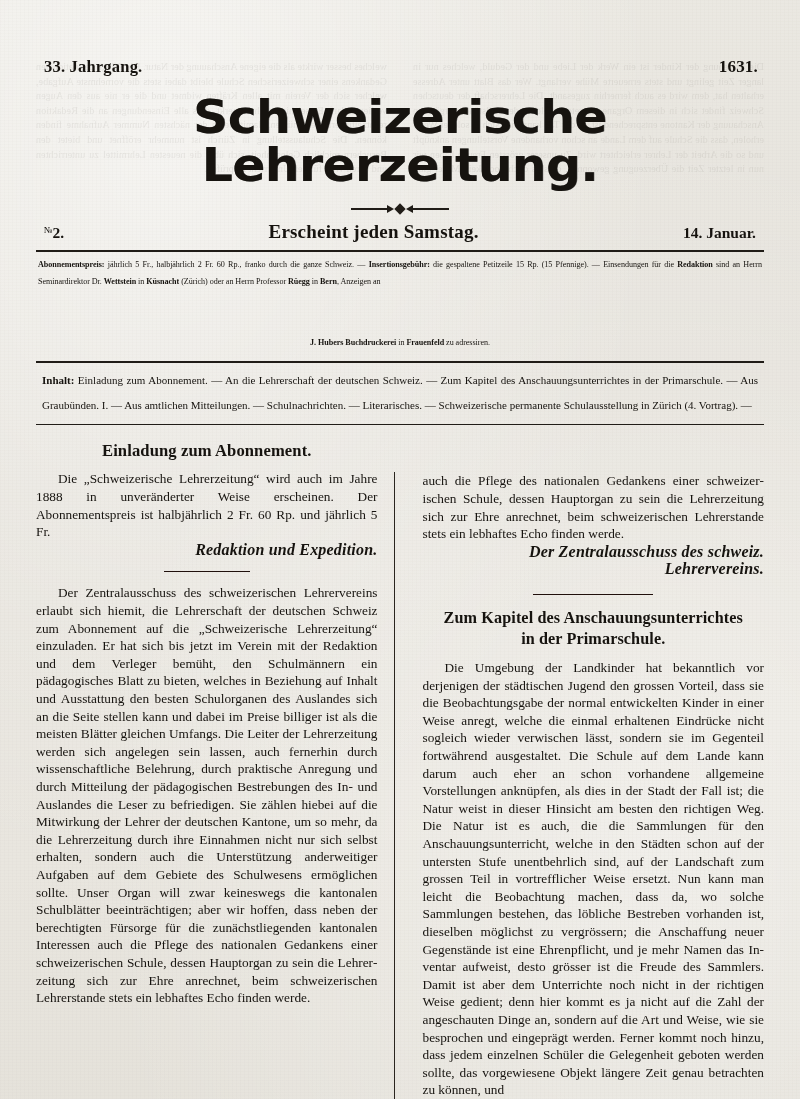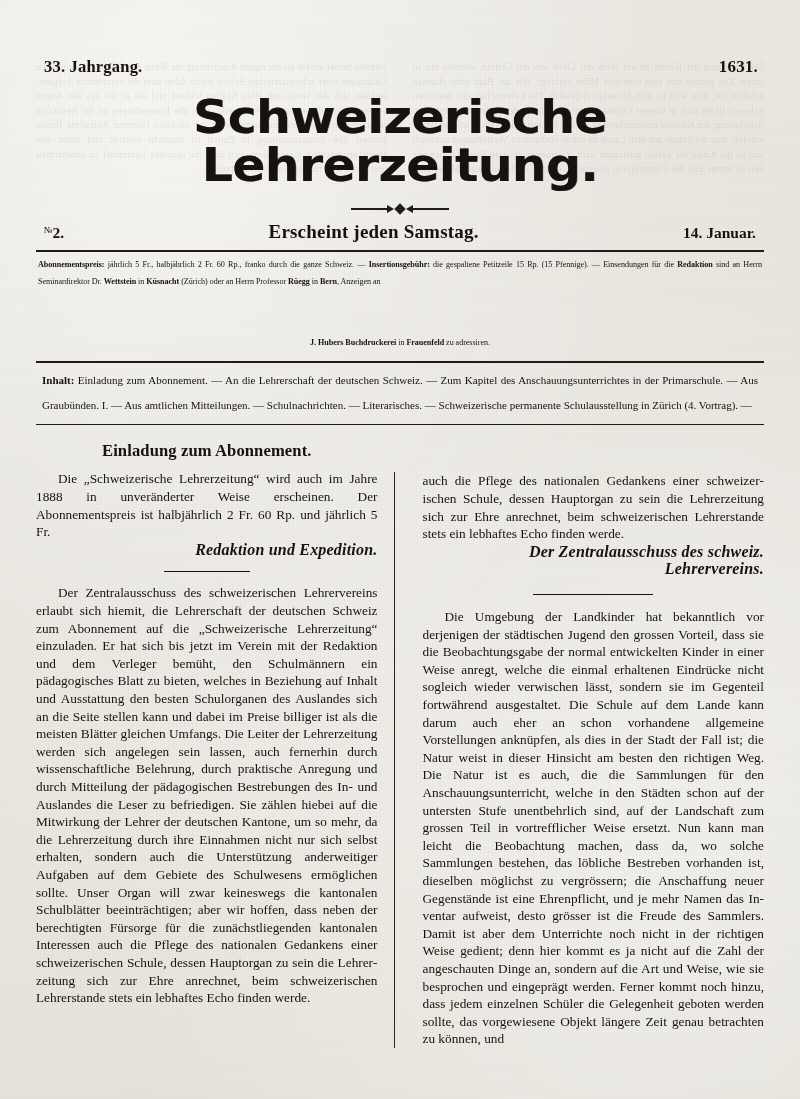--- a/index.html
+++ b/index.html
@@ -264,20 +264,24 @@
 
       </div>
 
       <div class="col col-right">
 
         <p style="text-indent:0;">auch die Pflege des nationalen Gedankens einer schweizer­ischen Schule, dessen Hauptorgan zu sein die Lehrer­zeitung sich zur Ehre anrechnet, beim schweizerischen Lehrerstande stets ein lebhaftes Echo finden werde.</p>
         <p class="sig">Der Zentralausschuss des schweiz. Lehrervereins.</p>
 
         <div class="divider wide"></div>
 
+        <div class="art-head two">
+          <span>Zum Kapitel des Anschauungsunterrichtes</span><br>
+          <span>in der Primarschule.</span>
+        </div>
         <p>Die Umgebung der Landkinder hat bekanntlich vor derjenigen der städtischen Jugend den grossen Vorteil, dass sie die Beobachtungsgabe der normal entwickelten Kinder in einer Weise anregt, welche die einmal erhal­tenen Eindrücke nicht sogleich wieder verwischen lässt, sondern sie im Gegenteil fortwährend ausgestaltet. Die Schule auf dem Lande kann darum auch eher an schon vorhandene allgemeine Vorstellungen anknüpfen, als dies in der Stadt der Fall ist; die Natur weist in dieser Hin­sicht am besten den richtigen Weg. Die Natur ist es auch, die die Sammlungen für den Anschauungsunterricht, welche in den Städten schon auf der untersten Stufe un­entbehrlich sind, auf der Landschaft zum grossen Teil in vortrefflicher Weise ersetzt. Nun kann man leicht die Beobachtung machen, dass da, wo solche Sammlungen bestehen, das löbliche Bestreben vorhanden ist, dieselben möglichst zu vergrössern; die Anschaffung neuer Gegen­stände ist eine Ehrenpflicht, und je mehr Namen das In­ventar aufweist, desto grösser ist die Freude des Samm­lers. Damit ist aber dem Unterrichte noch nicht in der richtigen Weise gedient; denn hier kommt es ja nicht auf die Zahl der angeschauten Dinge an, sondern auf die Art und Weise, wie sie besprochen und eingeprägt werden. Ferner kommt noch hinzu, dass jedem einzelnen Schüler die Gelegenheit geboten werden sollte, das vorgewiesene Objekt längere Zeit genau betrachten zu können, und</p>
 
       </div>
 
     </div>
 
   </div>
 </div>
 
 </body></html>

